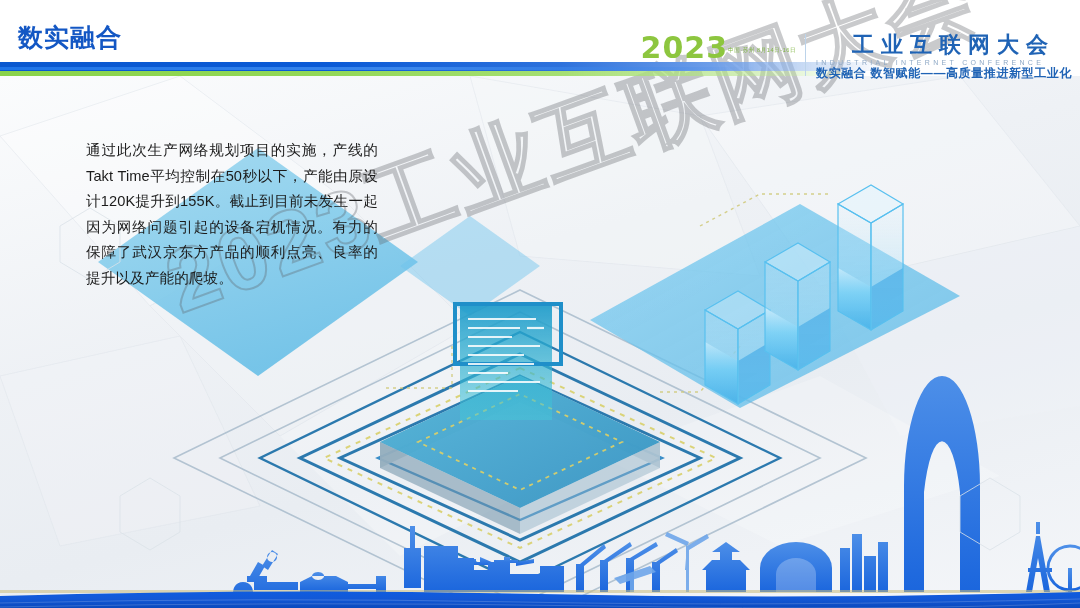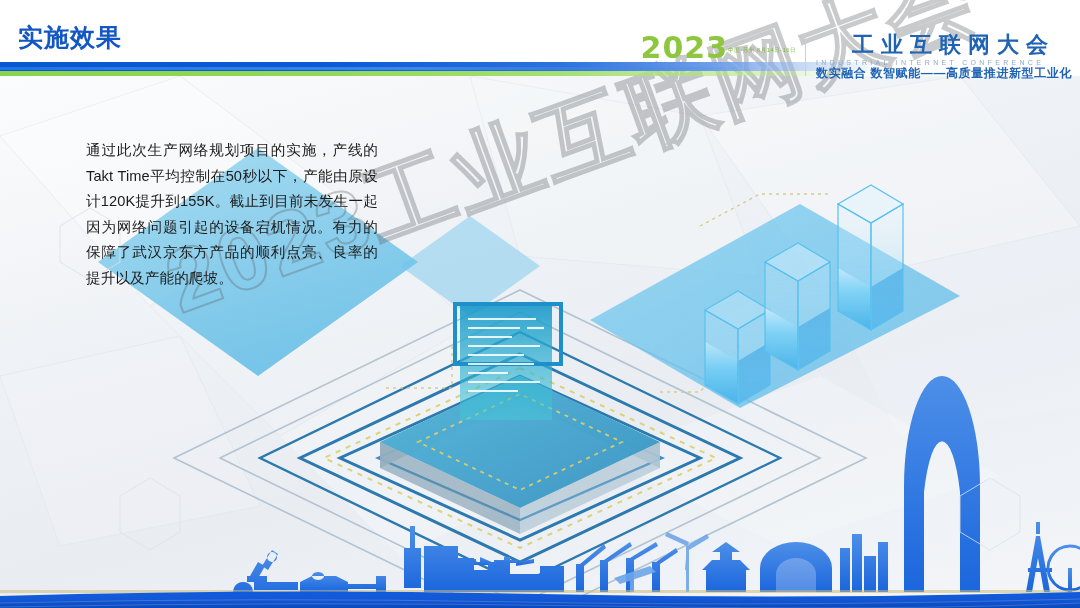--- a/index.html
+++ b/index.html
@@ -258,21 +258,21 @@
         <polygon points="60,150 90,132 120,150 120,186 90,204 60,186"></polygon>
       </g>
     </svg>
   </div>
 
   <div id="watermark">2023工业互联网大会</div>
 
   <div id="body-text">通过此次生产网络规划项目的实施，产线的Takt Time平均控制在50秒以下，产能由原设计120K提升到155K。截止到目前未发生一起因为网络问题引起的设备宕机情况。有力的保障了武汉京东方产品的顺利点亮、良率的提升以及产能的爬坡。</div>
 
   <div id="header">
-    <div id="slide-title">实施效果</div>
+    <div id="slide-title">数实融合</div>
 
     <div id="header-rule">
       <div class="blue"></div>
       <div class="blue2"></div>
       <div class="green"></div>
     </div>
 
     <div id="conf-logo">
       <div id="logo-left">
         <div id="logo-year">2023</div>

